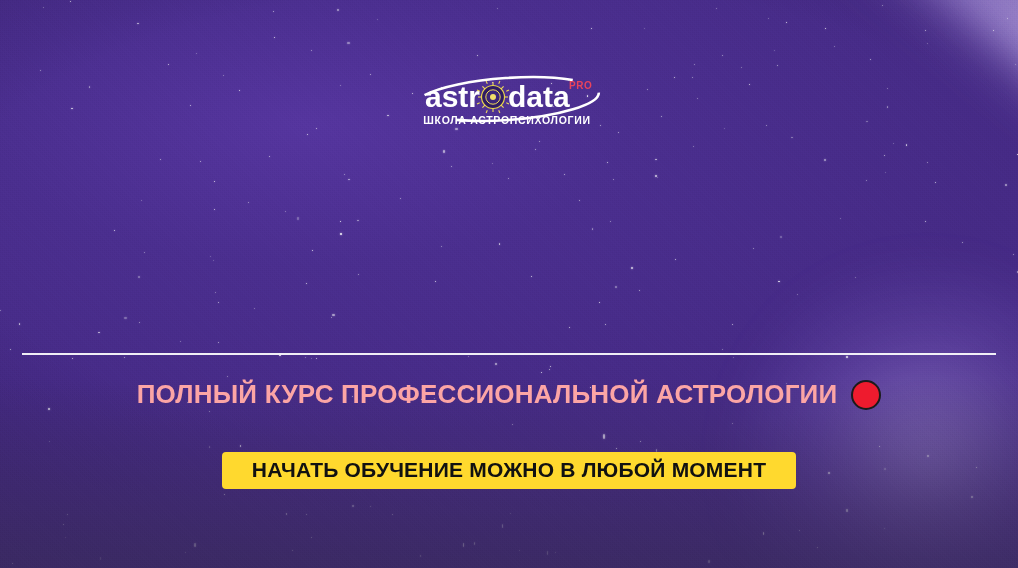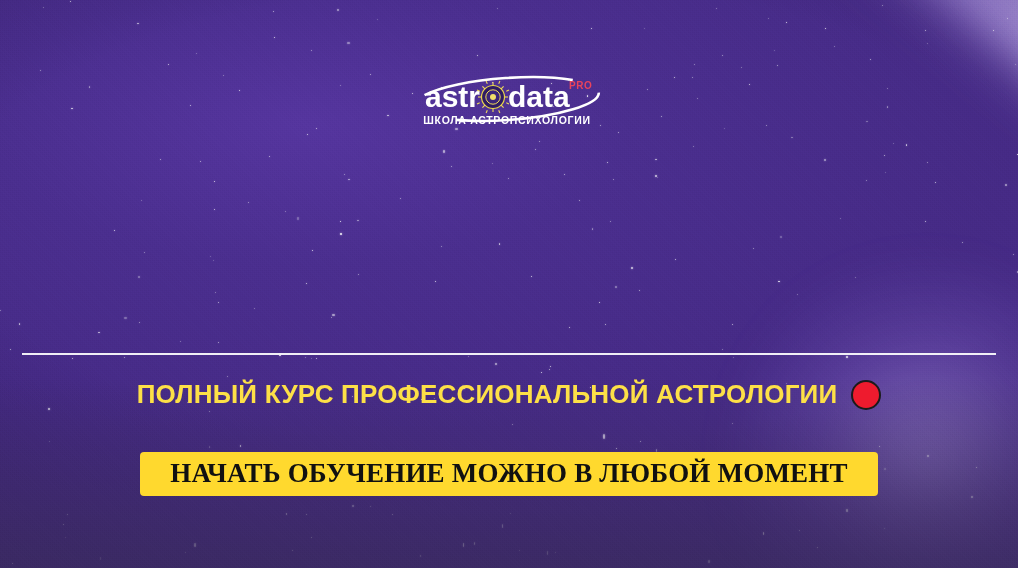--- a/index.html
+++ b/index.html
@@ -164,21 +164,21 @@
     opacity: .92;
   }
 
   
   .subtitle {
     position: absolute;
     top: 379px;
     left: 0;
     width: 100%;
     text-align: center;
-    color: #fde047;
+    color: #fca5a5;
     font-weight: bold;
     font-size: 26px;
     letter-spacing: 0.2px;
     display: flex;
     align-items: flex-end;
     justify-content: center;
     gap: 14px;
   }
   .red-dot {
     display: inline-block;
@@ -196,26 +196,25 @@
     top: 452px;
     left: 0;
     width: 100%;
     display: flex;
     justify-content: center;
   }
   .highlight {
     background: #ffd92e;
     color: #111111;
     font-weight: bold;
-    font-size: 27px;
+    font-size: 21px;
     letter-spacing: 0.2px;
     padding: 6px 30px 7px;
     border-radius: 4px;
     white-space: nowrap;
-    font-family: Liberation Serif, serif;
   }
 </style>
 </head>
 <body>
 
 <div id="banner">
 
   <div class="bg-base"></div>
   <div class="beam"></div>
   <div class="beam2"></div>

